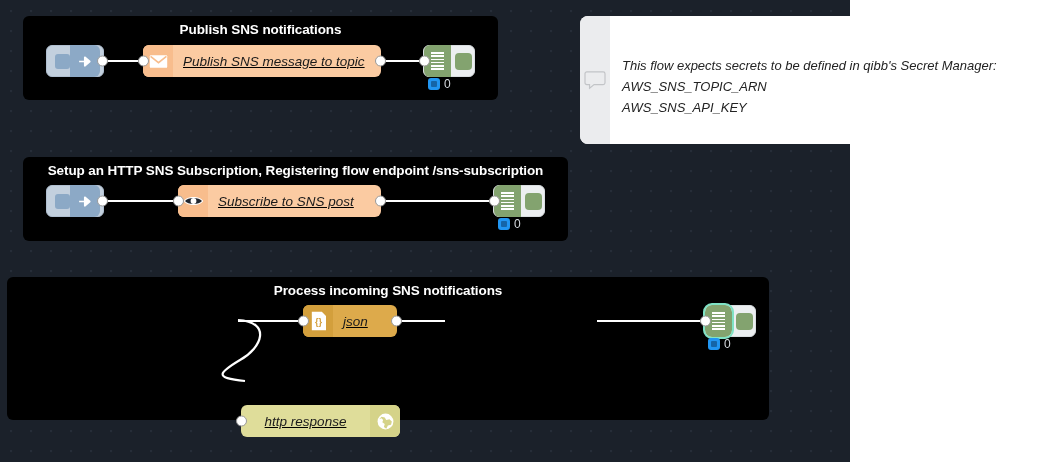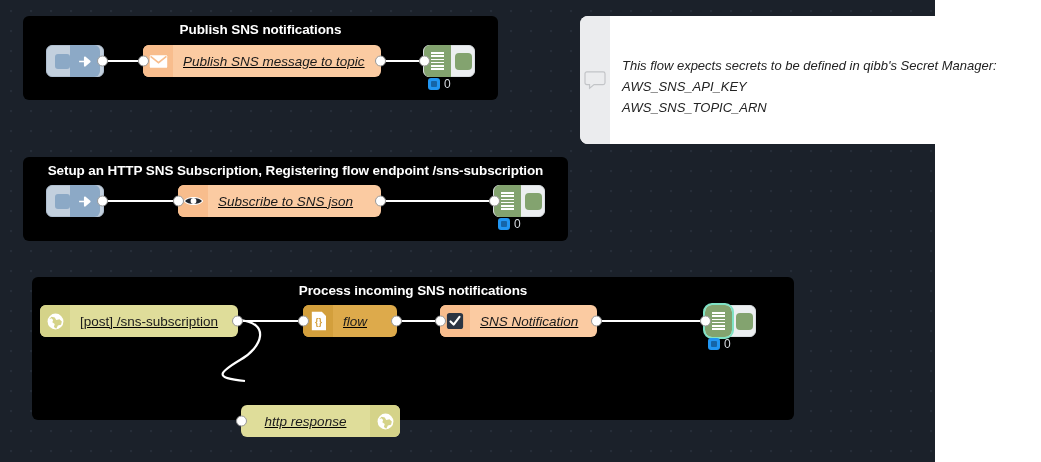--- a/index.html
+++ b/index.html
@@ -5,21 +5,21 @@
 <style>
   * { box-sizing: border-box; }
   html, body {
     margin: 0; padding: 0;
     width: 1041px; height: 462px;
     overflow: hidden;
     font-family: "Liberation Sans", sans-serif;
   }
   #canvas {
     position: relative;
-    width: 935px; height: 462px;
+    width: 850px; height: 462px;
     background-color: #1b212a;
     background-image:
       radial-gradient(circle at 1px 1px, #262d38 1.4px, transparent 1.6px);
     background-size: 20px 20px;
     background-position: 10px 10px;
   }
 
   
   .group {
     position: absolute;
@@ -256,22 +256,22 @@
   </div>
 
   <div class="comment" style="left:580px; top:16px; width:440px; height:128px;">
     <div class="comment-icon">
       <svg width="22" height="20" viewBox="0 0 24 22" class="glyph">
         <path d="M3 2 h18 a2 2 0 0 1 2 2 v10 a2 2 0 0 1 -2 2 h-10 l-5 4 v-4 h-3 a2 2 0 0 1 -2 -2 v-10 a2 2 0 0 1 2 -2 z" fill="none" stroke="#c2c4c7" stroke-width="1.3"></path>
       </svg>
     </div>
     <div class="comment-body">
       <div class="comment-line">This flow expects secrets to be defined in qibb's Secret Manager:</div>
+      <div class="comment-line">AWS_SNS_TOPIC_ARN</div>
       <div class="comment-line">AWS_SNS_API_KEY</div>
-      <div class="comment-line">AWS_SNS_TOPIC_ARN</div>
     </div>
   </div>
 
   <div class="group" style="left:23px; top:157px; width:545px; height:84px;padding-left:46px;">
     <div class="group-title">Setup an HTTP SNS Subscription, Registering flow endpoint /sns-subscription</div>
   </div>
 
   <div class="wire" style="left:104px; top:200px; width:78px;"></div>
   <div class="wire" style="left:380px; top:200px; width:114px;"></div>
 
@@ -287,21 +287,21 @@
 
   <div class="node n-peach" style="left:178px; top:185px; width:203px;">
     <div class="node-body">
       <div class="icon-cell">
         <svg width="21" height="14" viewBox="0 0 26 16" class="glyph">
           <path d="M1 8 C5 1.5 21 1.5 25 8 C21 14.5 5 14.5 1 8 Z" fill="#ffffff"></path>
           <path d="M2.5 8 C6 3 20 3 23.5 8 C20 13 6 13 2.5 8 Z" fill="#20262f"></path>
           <circle cx="13" cy="8" r="3.6" fill="#ffffff"></circle>
         </svg>
       </div>
-      <div class="node-label">Subscribe to SNS json</div>
+      <div class="node-label">Subscribe to SNS post</div>
     </div>
     <div class="port in"></div>
     <div class="port out"></div>
   </div>
 
   <div class="node debug" style="left:493px; top:185px;">
     <div class="dicon">
       <div class="lines">
           <i></i>
           <i></i>
@@ -314,72 +314,47 @@
     <div class="dbtn"></div>
     <div class="port in"></div>
   </div>
   <div class="badge" style="left:498px; top:217px;">
     <span class="sq">
         <i></i>
       </span>
     <span>0</span>
   </div>
 
-  <div class="group" style="left:32px; top:277px; width:762px; height:143px;">
+  <div class="group" style="left:7px; top:277px; width:762px; height:143px;">
     <div class="group-title">Process incoming SNS notifications</div>
   </div>
 
   <div class="wire" style="left:238px; top:320px; width:66px;"></div>
   <div class="wire" style="left:397px; top:320px; width:48px;"></div>
   <div class="wire" style="left:597px; top:320px; width:108px;"></div>
 
   <svg class="wire-svg" style="left:0px; top:0px; width:1041px; height:462px;">
     <path d="M238,320 C272,322 262,348 240,360 C220,372 212,378 245,381" fill="none" stroke="#ffffff" stroke-width="2.2"></path>
   </svg>
 
-  <div class="node n-khaki" style="left:40px; top:305px; width:198px;">
-    <div class="node-body">
-      <div class="icon-cell">
-        <svg width="19" height="19" viewBox="0 0 24 24" class="glyph">
-          <circle cx="12" cy="12" r="10" fill="#ffffff"></circle>
-          <path d="M4 9 L7 8 L9 10 L8 13 L11 15 L10 19 L13 21 L15 17 L19 16 L20 12 L17 9 L13 10 L11 7 L7 6 Z" fill="#d5d389"></path>
-        </svg>
-      </div>
-      <div class="node-label noital">[post] /sns-subscription</div>
-    </div>
-    <div class="port out"></div>
-  </div>
 
   <div class="node n-gold" style="left:303px; top:305px; width:94px;">
     <div class="node-body">
       <div class="icon-cell">
         <svg width="17" height="20" viewBox="0 0 20 24" class="glyph">
           <path d="M2 1 h12 l5 5 v17 h-17 z" fill="#ffffff"></path>
           <text x="10" y="17" font-family="'Liberation Sans', sans-serif" font-size="11" font-weight="bold" fill="#d39f3c" text-anchor="middle">{}</text>
         </svg>
       </div>
-      <div class="node-label">flow</div>
-    </div>
-    <div class="port in"></div>
-    <div class="port out"></div>
-  </div>
-
-  <div class="node n-peach" style="left:440px; top:305px; width:157px;">
-    <div class="node-body">
-      <div class="icon-cell">
-        <svg width="18" height="18" viewBox="0 0 20 20" class="glyph">
-          <rect x="1" y="1" width="18" height="18" rx="3" fill="#2b3442"></rect>
-          <path d="M5 10.5 L8.5 14 L15 5.5" fill="none" stroke="#ffffff" stroke-width="2.4" stroke-linecap="round" stroke-linejoin="round"></path>
-        </svg>
-      </div>
-      <div class="node-label">SNS Notification</div>
-    </div>
-    <div class="port in"></div>
-    <div class="port out"></div>
-  </div>
+      <div class="node-label">json</div>
+    </div>
+    <div class="port in"></div>
+    <div class="port out"></div>
+  </div>
+
 
   <div class="node debug" style="left:704px; top:305px;">
     <div class="dicon selected">
       <div class="lines">
           <i></i>
           <i></i>
           <i></i>
           <i></i>
           <i></i>
           <i></i>

